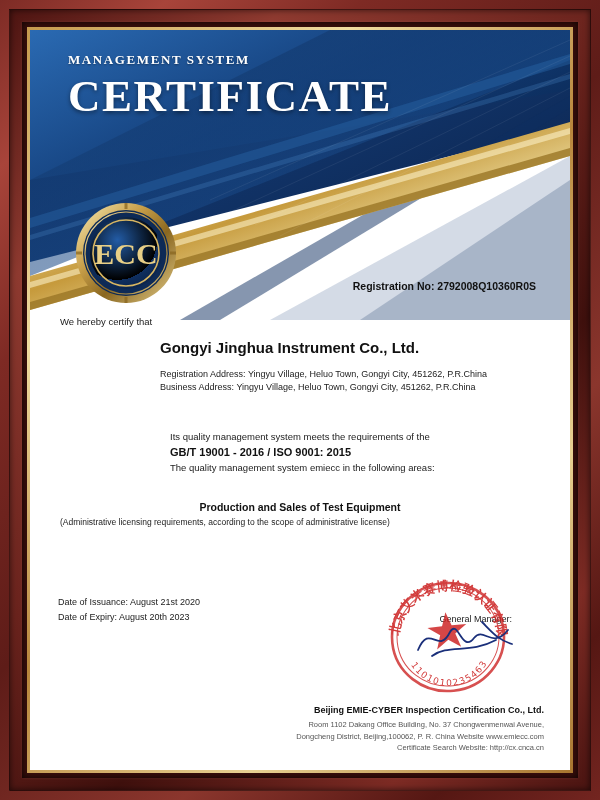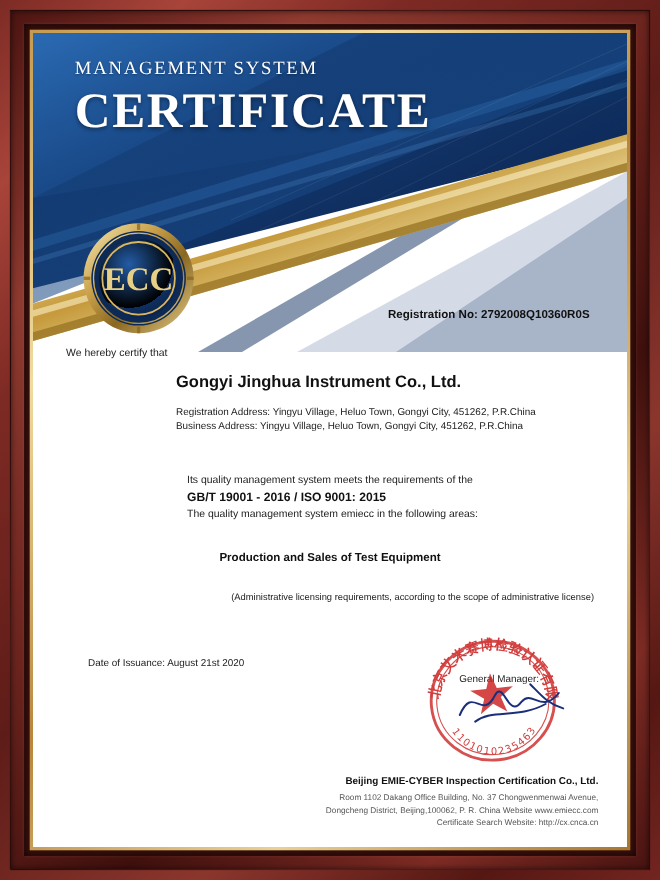--- a/index.html
+++ b/index.html
@@ -55,23 +55,23 @@
   .hdr svg { display: block; }
 
   .hdr-title-block {
     position: absolute;
     left: 38px; top: 22px;
     color: #ffffff;
     z-index: 5;
   }
   .mgmt-sys {
     font-family: "Liberation Serif", serif;
-    font-size: 17px;
+    font-size: 13px;
     letter-spacing: 1.6px;
-    font-weight: 400;
+    font-weight: 700;
     color: #ffffff;
     text-shadow: 0 1px 2px rgba(0,0,0,0.4);
   }
   .cert-word {
     font-family: "Liberation Serif", serif;
     font-size: 45px;
     font-weight: 700;
     letter-spacing: 1.5px;
     line-height: 1.05;
     margin-top: 5px;
@@ -138,34 +138,34 @@
   .scope {
     font-size: 10.5px;
     font-weight: 700;
     margin-top: 26px;
     margin-left: 0;
     text-align: center;
     color: #111;
   }
   .scope-note {
     font-size: 8.5px;
-    text-align: right;
-    margin-top: 24px;
+    text-align: left;
+    margin-top: 4px;
     color: #222;
   }
 
   
   .dates-row {
     position: absolute;
     left: 0; top: 565px;
     width: 510px;
-    padding: 0 50px;
+    padding: 0 28px;
     display: flex;
     justify-content: space-between;
-    align-items: flex-start;
+    align-items: center;
   }
   .dates {
     font-size: 9px;
     line-height: 1.7;
     color: #222;
   }
   .gm {
     font-size: 9px;
     color: #222;
     margin-top: 17px;
@@ -348,20 +348,21 @@
         <div class="std">GB/T 19001 - 2016 / ISO 9001: 2015</div>
         <div>The quality management system emiecc in the following areas:</div>
       </div>
       <div class="scope">Production and Sales of Test Equipment</div>
       <div class="scope-note">(Administrative licensing requirements, according to the scope of administrative license)</div>
     </div>
 
     <div class="dates-row">
       <div class="dates">
         <div>Date of Issuance: August 21st 2020</div>
+        <div>Date of Expiry: August 20th 2023</div>
       </div>
       <div class="gm">General Manager:</div>
     </div>
 
 
     <div class="stamp">
       <svg width="140" height="138" viewBox="0 0 140 138" xmlns="http://www.w3.org/2000/svg">
         <defs>
           <path id="arcpath" d="M 20,72 A 50,50 0 0 1 120,72"></path>
           <path id="arcpath2" d="M 26,74 A 44,44 0 0 0 114,74"></path>

